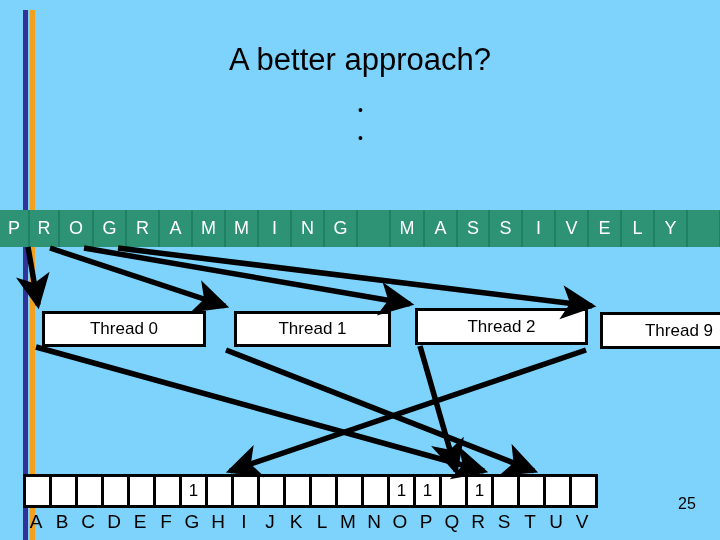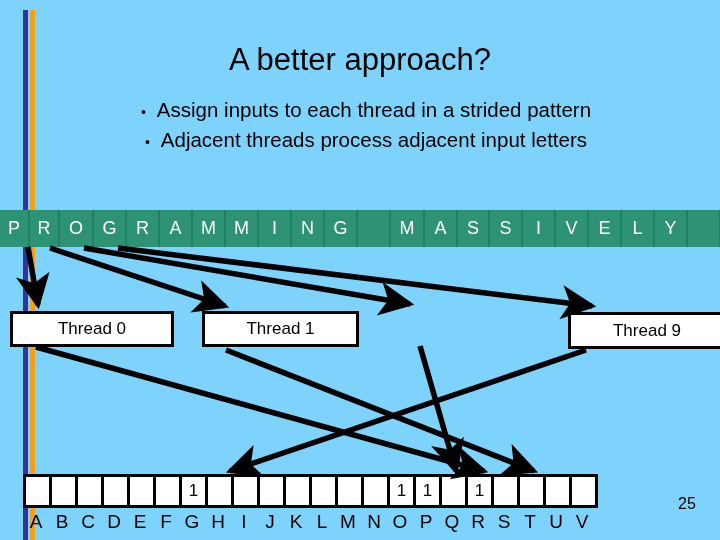--- a/index.html
+++ b/index.html
@@ -81,20 +81,21 @@
   .thread-box {
     position: absolute;
     box-sizing: border-box;
     background: #FFFFFF;
     border: 3px solid #000000;
     font-size: 17px;
     text-align: center;
     display: flex;
     align-items: center;
     justify-content: center;
+    margin-left: 32px;
   }
   #thread0 { left: 10px;  top: 311px; width: 164px; height: 36px; }
   #thread1 { left: 202px; top: 311px; width: 157px; height: 36px; text-align: right; }
   #thread2 { left: 383px; top: 308px; width: 173px; height: 37px; }
   #thread3 { left: 568px; top: 312px; width: 158px; height: 37px; }
 
   
   #outrow {
     position: absolute;
     left: 23px; top: 474px;
@@ -148,25 +149,23 @@
 <div id="slide">
 
   <div class="stripe stripe-blue"></div>
   <div class="stripe stripe-orange"></div>
 
   <div id="title">A better approach?</div>
 
   <div id="bullets">
     <div class="bullet-row">
       <span class="bullet-dot">•</span>
-      <span>Assign inputs to each thread in a strided pattern</span>
     </div>
     <div class="bullet-row">
       <span class="bullet-dot">•</span>
-      <span>Adjacent threads process adjacent input letters</span>
     </div>
   </div>
 
   <div id="strip">
       <div class="strip-cell" style="width: 30px;">P</div>
       <div class="strip-cell" style="width: 30px;">R</div>
       <div class="strip-cell" style="width: 34px;">O</div>
       <div class="strip-cell" style="width: 33px;">G</div>
       <div class="strip-cell" style="width: 33px;">R</div>
       <div class="strip-cell" style="width: 33px;">A</div>
@@ -187,20 +186,23 @@
       <div class="strip-cell" style="width: 33px;">Y</div>
       <div class="strip-cell" style="width: 33px;">&nbsp;</div>
     </div>
 
   <div class="thread-box" id="thread0">
     <span>Thread 0</span>
   </div>
   <div class="thread-box" id="thread1">
     <span>Thread 1</span>
   </div>
+  <div class="thread-box" id="thread2">
+    <span>Thread 2</span>
+  </div>
   <div class="thread-box" id="thread3">
     <span>Thread 9</span>
   </div>
 
   <div id="outrow">
       <div class="out-cell">&nbsp;</div>
       <div class="out-cell">&nbsp;</div>
       <div class="out-cell">&nbsp;</div>
       <div class="out-cell">&nbsp;</div>
       <div class="out-cell">&nbsp;</div>

